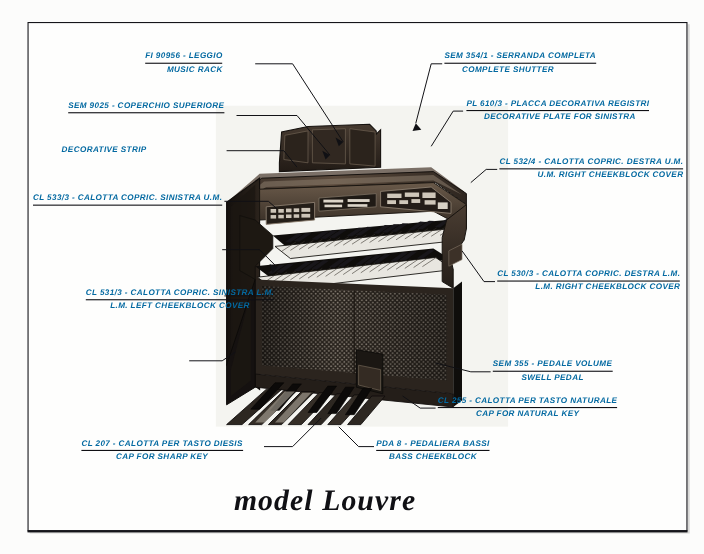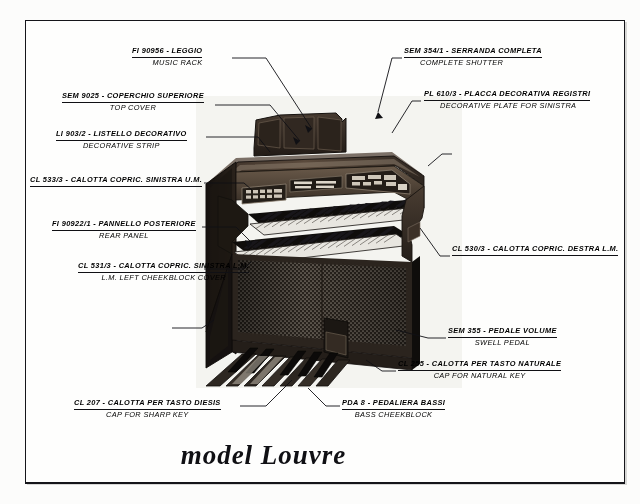--- a/index.html
+++ b/index.html
@@ -19,32 +19,32 @@
     background:#d8d8d6;z-index:0;
   }
   #title-rule{
     position:absolute;left:25px;top:482px;width:600px;height:1.5px;background:#15151a;
   }
 
   
   #model-title{
     position:absolute;left:0;top:440px;width:527px;text-align:center;
     font-family:"Liberation Serif",serif;font-style:italic;font-weight:700;
-    font-size:27px;letter-spacing:1px;color:#101014;
-  }
-
-  
-  .label{position:absolute;color:#000000;white-space:nowrap;line-height:1.18;z-index:6;}
+    font-size:27px;letter-spacing:1px;color:#101014;padding-left:32px;
+  }
+
+  
+  .label{position:absolute;color:#0369a1;white-space:nowrap;line-height:1.18;z-index:6;}
   .label .ln1{
     font-family:"Liberation Sans",sans-serif;font-style:italic;font-weight:700;
     font-size:7.4px;letter-spacing:.35px;
     border-bottom:1px solid #101014;padding-bottom:1px;display:block;
   }
   .label .ln2{
-    font-family:"Liberation Sans",sans-serif;font-style:italic;font-weight:400;
+    font-family:"Liberation Sans",sans-serif;font-style:italic;font-weight:700;
     font-size:7.4px;letter-spacing:.35px;display:block;padding-top:1.5px;
   }
   .label.ralign .ln2{text-align:right;}
   .label.lalign .ln2{text-align:left;padding-left:16px;}
   .label.calign .ln2{text-align:center;}
 
   
   #leaders{position:absolute;left:0;top:0;width:640px;height:504px;z-index:5;pointer-events:none;}
 
   
@@ -316,36 +316,30 @@
     </g>
   </svg>
 
   <div class="label ralign" style="left:132px;top:47px;">
     <span class="ln1">FI 90956  -  LEGGIO</span>
     <span class="ln2">MUSIC RACK</span>
   </div>
 
   <div class="label calign" style="left:62px;top:92px;">
     <span class="ln1">SEM 9025 - COPERCHIO  SUPERIORE</span>
-    <span class="ln2">TOP   COVER</span>
   </div>
 
   <div class="label calign" style="left:56px;top:130px;">
-    <span class="ln1">LI 903/2 - LISTELLO  DECORATIVO</span>
     <span class="ln2">DECORATIVE  STRIP</span>
   </div>
 
   <div class="label calign" style="left:30px;top:176px;">
     <span class="ln1">CL 533/3 - CALOTTA  COPRIC.  SINISTRA  U.M.</span>
   </div>
 
-  <div class="label calign" style="left:52px;top:220px;">
-    <span class="ln1">FI 90922/1 - PANNELLO  POSTERIORE</span>
-    <span class="ln2">REAR  PANEL</span>
-  </div>
 
   <div class="label calign" style="left:46px;top:262px;margin-left:32px;">
     <span class="ln1">CL 531/3 - CALOTTA  COPRIC.  SINISTRA  L.M.</span>
     <span class="ln2">L.M. LEFT  CHEEKBLOCK  COVER</span>
   </div>
 
 
   <div class="label calign" style="left:74px;top:399px;">
     <span class="ln1">CL 207 - CALOTTA   PER  TASTO  DIESIS</span>
     <span class="ln2">CAP   FOR   SHARP   KEY</span>
@@ -354,23 +348,28 @@
   <div class="label lalign" style="left:404px;top:47px;">
     <span class="ln1">SEM 354/1 - SERRANDA  COMPLETA</span>
     <span class="ln2">COMPLETE  SHUTTER</span>
   </div>
 
   <div class="label lalign" style="left:424px;top:90px;">
     <span class="ln1">PL 610/3 -  PLACCA  DECORATIVA  REGISTRI</span>
     <span class="ln2">DECORATIVE  PLATE  FOR  SINISTRA</span>
   </div>
 
+  <div class="label ralign" style="left:454px;top:143px;">
+    <span class="ln1">CL 532/4 - CALOTTA  COPRIC.  DESTRA  U.M.</span>
+    <span class="ln2">U.M. RIGHT  CHEEKBLOCK  COVER</span>
+  </div>
 
   <div class="label ralign" style="left:452px;top:245px;">
     <span class="ln1">CL 530/3 - CALOTTA  COPRIC.  DESTRA  L.M.</span>
+    <span class="ln2">L.M. RIGHT  CHEEKBLOCK  COVER</span>
   </div>
 
   <div class="label calign" style="left:448px;top:327px;">
     <span class="ln1">SEM 355 -  PEDALE  VOLUME</span>
     <span class="ln2">SWELL  PEDAL</span>
   </div>
 
   <div class="label calign" style="left:398px;top:360px;">
     <span class="ln1">CL 255 - CALOTTA  PER  TASTO  NATURALE</span>
     <span class="ln2">CAP  FOR  NATURAL   KEY</span>

